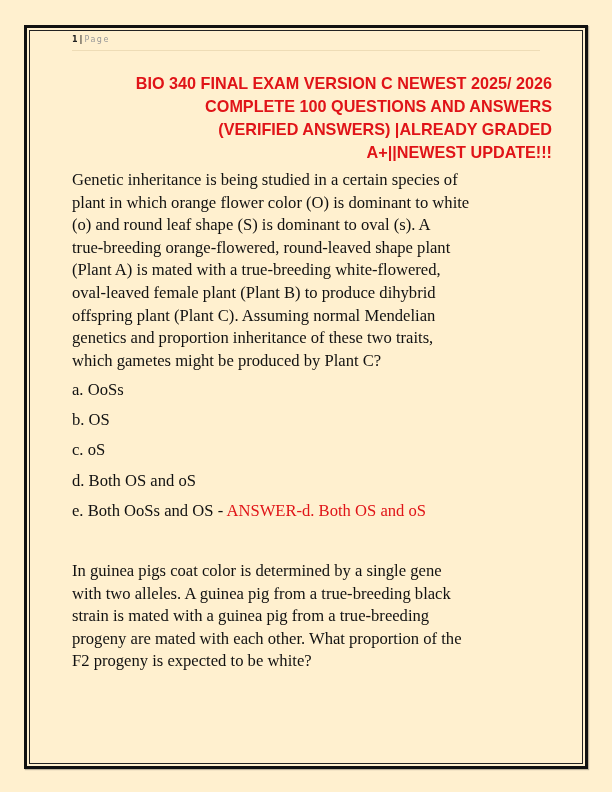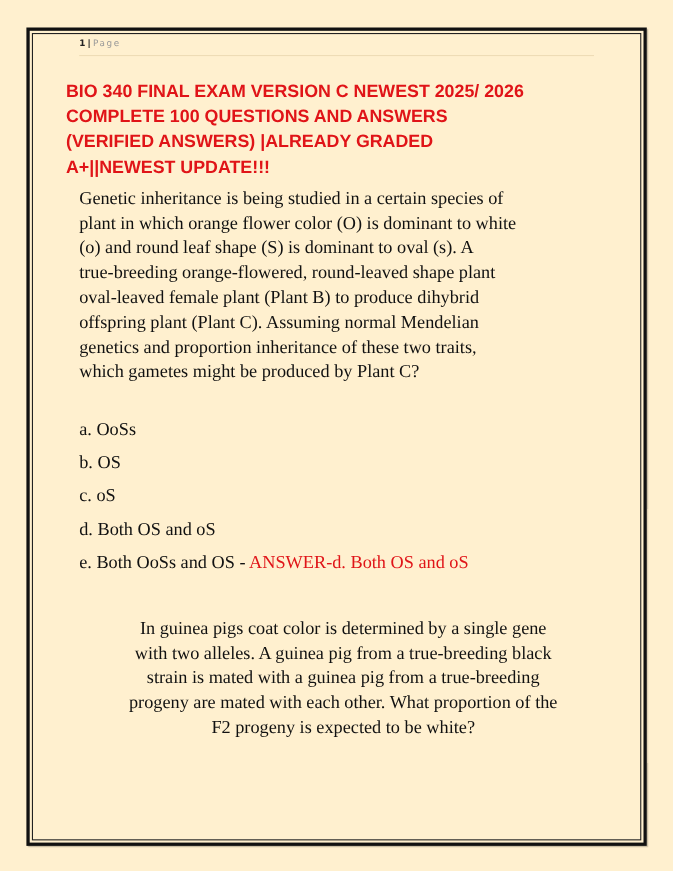--- a/index.html
+++ b/index.html
@@ -52,21 +52,21 @@
       color: #222;
       font-weight: bold;
       margin: 0 2px;
       letter-spacing: 0;
     }
     .title {
       position: absolute;
       left: 60px;
       top: 72px;
       width: 492px;
-      text-align: left;
+      text-align: right;
       color: #e01418;
       font-weight: bold;
       font-size: 16.2px;
       line-height: 23px;
     }
     .title div { white-space: nowrap; }
     .content {
       position: absolute;
       left: 72px;
       width: 480px;
@@ -86,21 +86,20 @@
       height: 30.2px;
       line-height: 22px;
       white-space: nowrap;
     }
     .answer {
       color: #e01418;
     }
     .q2 {
       top: 560px;
       line-height: 22.6px;
-      text-align: center;
     }
     .q2 .line { white-space: nowrap; }
   </style>
 </head>
 <body>
 
 <div class="frame-outer">
   <div class="frame-inner"></div>
 </div>
 
@@ -113,20 +112,21 @@
   <div>COMPLETE 100 QUESTIONS AND ANSWERS</div>
   <div>(VERIFIED ANSWERS) |ALREADY GRADED</div>
   <div>A+||NEWEST UPDATE!!!</div>
 </div>
 
 <div class="content q1">
   <div class="line">Genetic inheritance is being studied in a certain species of</div>
   <div class="line">plant in which orange flower color (O) is dominant to white</div>
   <div class="line">(o) and round leaf shape (S) is dominant to oval (s). A</div>
   <div class="line">true-breeding orange-flowered, round-leaved shape plant</div>
+  <div class="line">(Plant A) is mated with a true-breeding white-flowered,</div>
   <div class="line">oval-leaved female plant (Plant B) to produce dihybrid</div>
   <div class="line">offspring plant (Plant C). Assuming normal Mendelian</div>
   <div class="line">genetics and proportion inheritance of these two traits,</div>
   <div class="line">which gametes might be produced by Plant C?</div>
 </div>
 
 <div class="content opts">
   <div class="opt">a. OoSs</div>
   <div class="opt">b. OS</div>
   <div class="opt">c. oS</div>

